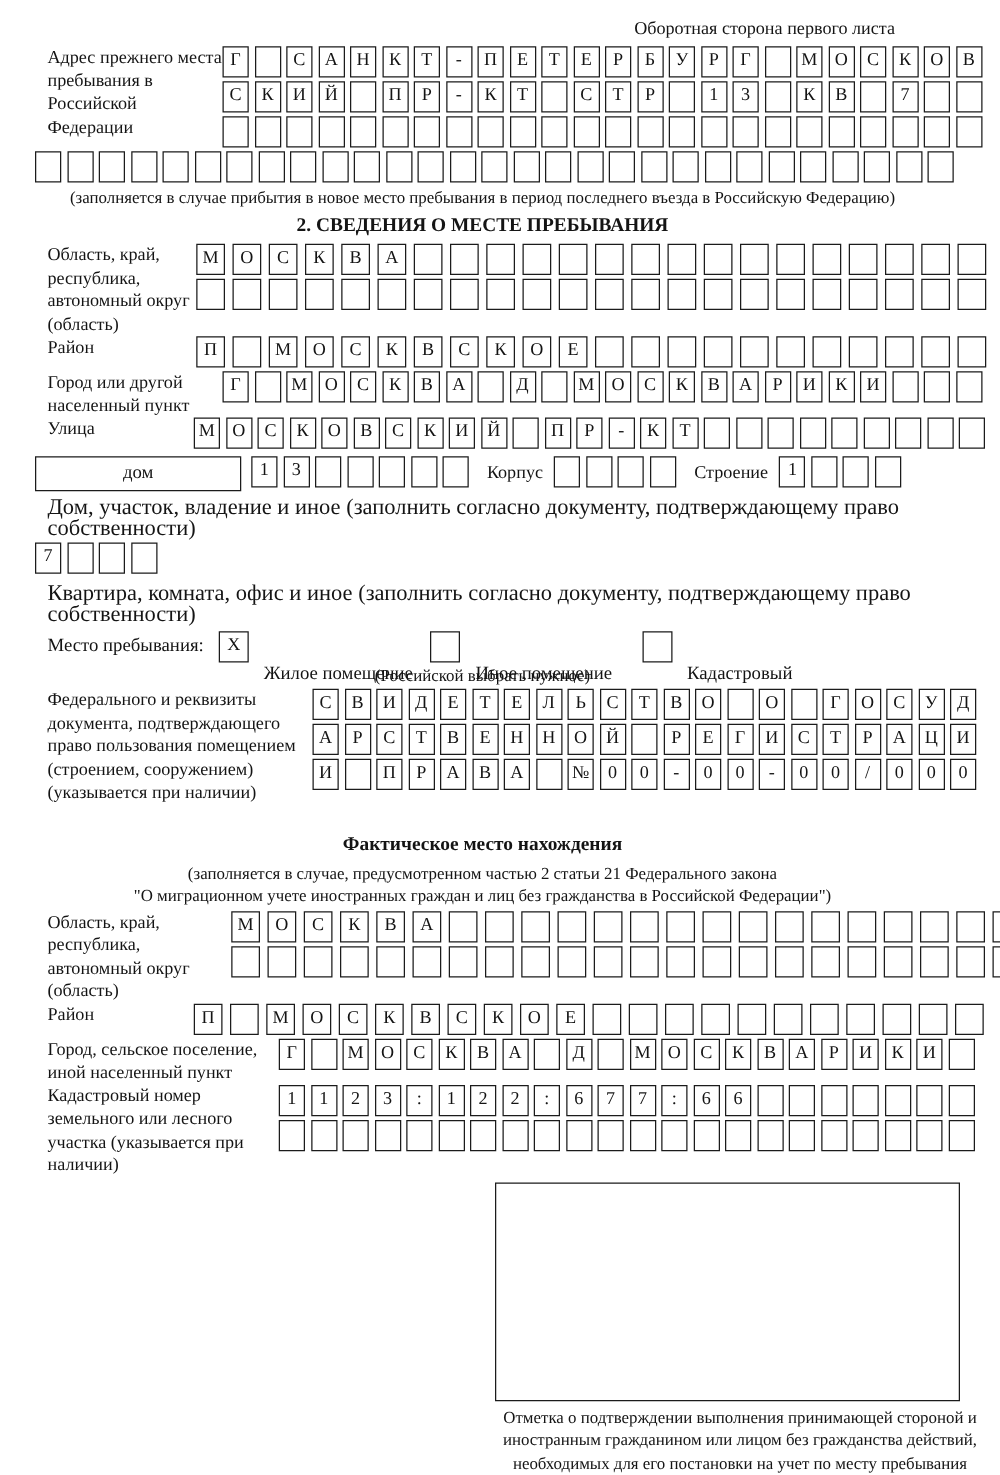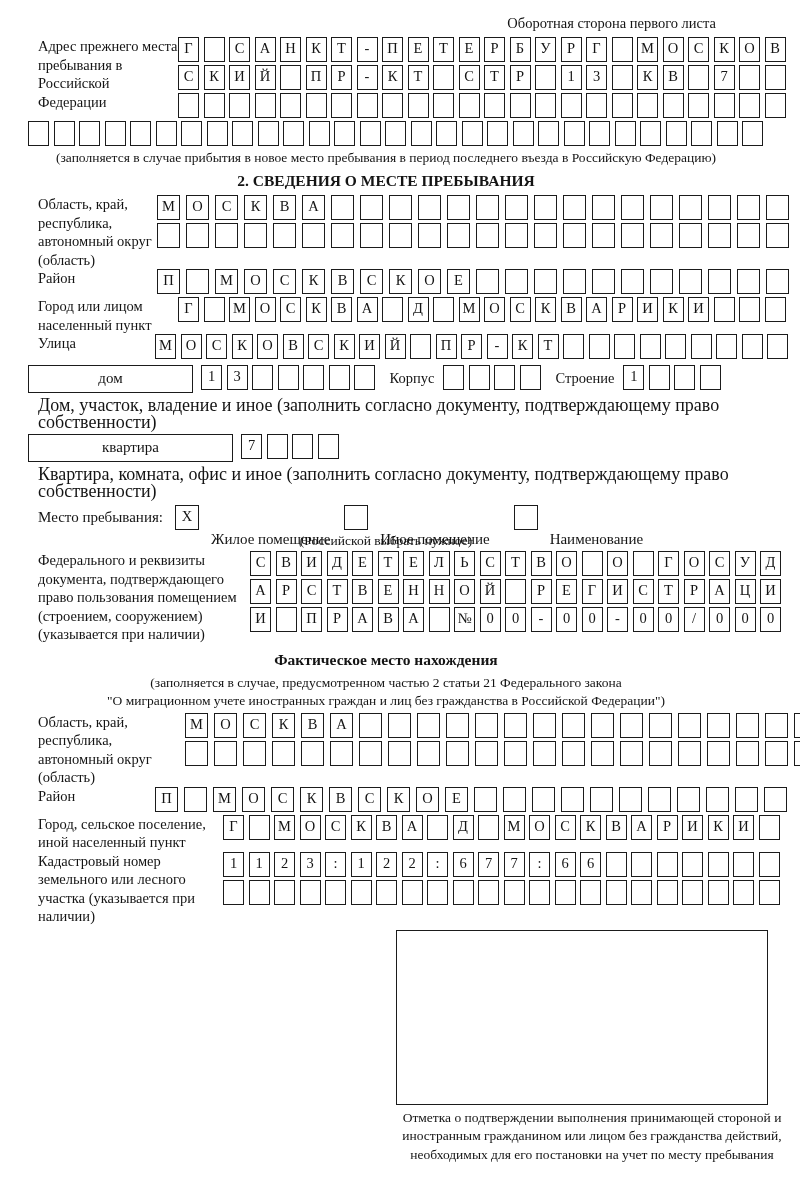--- a/index.html
+++ b/index.html
@@ -42,21 +42,21 @@
   .chk .cell{width:24px;margin-right:0;}
   .gap12{margin-left:12px;}
   .gap14{margin-left:14px;}
   .gap24{margin-left:24px;}
   .opt-label{font-size:15px;padding-left:12px;margin-top:44px;}
 
   .mark-wrap{margin-left:362px;width:404px;}
   .mark-box{box-sizing:border-box;width:372px;height:175px;border:1.6px solid #1b1b1b;margin:4px 0 4px 6px;background:#fff;}
   .mark-note{font-size:13.5px;text-align:center;line-height:18.5px;width:404px;}
 
-  .mt2{margin-top:2px;}.mt4{margin-top:4px;}.mt6{margin-top:6px;}
+  .mt2{margin-top:2px;}.mt4{margin-top:4px;}.mt6{margin-top:22px;}
 </style>
 </head>
 <body>
 
 <div class="page">
 
   <div class="corner">Оборотная сторона первого листа</div>
 
   <div class="field mt4">
     <div class="flabel" style="width:150px;">Адрес прежнего места пребывания в Российской Федерации</div>
@@ -78,53 +78,52 @@
       <div class="gridrow w"><span class="cell"></span><span class="cell"></span><span class="cell"></span><span class="cell"></span><span class="cell"></span><span class="cell"></span><span class="cell"></span><span class="cell"></span><span class="cell"></span><span class="cell"></span><span class="cell"></span><span class="cell"></span><span class="cell"></span><span class="cell"></span><span class="cell"></span><span class="cell"></span><span class="cell"></span><span class="cell"></span><span class="cell"></span><span class="cell"></span><span class="cell"></span><span class="cell"></span></div>
     </div>
   </div>
 
   <div class="field">
     <div class="flabel" style="width:129px;">Район</div>
     <div class="gridrow w"><span class="cell filled">П</span><span class="cell"></span><span class="cell filled">М</span><span class="cell filled">О</span><span class="cell filled">С</span><span class="cell filled">К</span><span class="cell filled">В</span><span class="cell filled">С</span><span class="cell filled">К</span><span class="cell filled">О</span><span class="cell filled">Е</span><span class="cell"></span><span class="cell"></span><span class="cell"></span><span class="cell"></span><span class="cell"></span><span class="cell"></span><span class="cell"></span><span class="cell"></span><span class="cell"></span><span class="cell"></span><span class="cell"></span></div>
   </div>
 
   <div class="field">
-    <div class="flabel" style="width:150px;">Город или лицом населенный пункт</div>
+    <div class="flabel" style="width:150px;">Город или другой населенный пункт</div>
     <div class="gridrow"><span class="cell filled">Г</span><span class="cell"></span><span class="cell filled">М</span><span class="cell filled">О</span><span class="cell filled">С</span><span class="cell filled">К</span><span class="cell filled">В</span><span class="cell filled">А</span><span class="cell"></span><span class="cell filled">Д</span><span class="cell"></span><span class="cell filled">М</span><span class="cell filled">О</span><span class="cell filled">С</span><span class="cell filled">К</span><span class="cell filled">В</span><span class="cell filled">А</span><span class="cell filled">Р</span><span class="cell filled">И</span><span class="cell filled">К</span><span class="cell filled">И</span><span class="cell"></span><span class="cell"></span><span class="cell"></span></div>
   </div>
 
   <div class="field">
     <div class="flabel" style="width:127px;">Улица</div>
     <div class="gridrow"><span class="cell filled">М</span><span class="cell filled">О</span><span class="cell filled">С</span><span class="cell filled">К</span><span class="cell filled">О</span><span class="cell filled">В</span><span class="cell filled">С</span><span class="cell filled">К</span><span class="cell filled">И</span><span class="cell filled">Й</span><span class="cell"></span><span class="cell filled">П</span><span class="cell filled">Р</span><span class="cell filled">-</span><span class="cell filled">К</span><span class="cell filled">Т</span><span class="cell"></span><span class="cell"></span><span class="cell"></span><span class="cell"></span><span class="cell"></span><span class="cell"></span><span class="cell"></span><span class="cell"></span><span class="cell"></span></div>
   </div>
 
   <div class="boxrow">
     <div class="named-box bw165">дом</div>
     <div class="gridrow"><span class="cell filled">1</span><span class="cell filled">3</span><span class="cell"></span><span class="cell"></span><span class="cell"></span><span class="cell"></span><span class="cell"></span></div>
     <span class="inl-label">Корпус</span>
     <div class="gridrow"><span class="cell"></span><span class="cell"></span><span class="cell"></span><span class="cell"></span></div>
     <span class="inl-label">Строение</span>
     <div class="gridrow"><span class="cell filled">1</span><span class="cell"></span><span class="cell"></span><span class="cell"></span></div>
   </div>
   <div class="side-note">Дом, участок, владение и иное (заполнить согласно документу, подтверждающему право собственности)</div>
 
   <div class="boxrow">
-    <div class="named-box bw205">квартира</div>
     <div class="gridrow"><span class="cell filled">7</span><span class="cell"></span><span class="cell"></span><span class="cell"></span></div>
   </div>
   <div class="side-note">Квартира, комната, офис и иное (заполнить согласно документу, подтверждающему право собственности)</div>
 
   <div class="mestorow">
     <span class="mlabel">Место пребывания:</span>
     <span class="gridrow chk gap12"><span class="cell filled">X</span></span>
     <span class="opt-label">Жилое помещение</span>
     <span class="gridrow chk gap14"><span class="cell"></span></span>
     <span class="opt-label">Иное помещение</span>
     <span class="gridrow chk gap24"><span class="cell"></span></span>
-    <span class="opt-label">Наименование</span>
+    <span class="opt-label">Кадастровый</span>
   </div>
   <div class="center-note">(Российской выбрать нужное)</div>
 
   <div class="field mt2">
     <div class="flabel" style="width:222px;">Федерального и реквизиты документа, подтверждающего право пользования помещением (строением, сооружением) (указывается при наличии)</div>
     <div class="gridcol">
       <div class="gridrow"><span class="cell filled">С</span><span class="cell filled">В</span><span class="cell filled">И</span><span class="cell filled">Д</span><span class="cell filled">Е</span><span class="cell filled">Т</span><span class="cell filled">Е</span><span class="cell filled">Л</span><span class="cell filled">Ь</span><span class="cell filled">С</span><span class="cell filled">Т</span><span class="cell filled">В</span><span class="cell filled">О</span><span class="cell"></span><span class="cell filled">О</span><span class="cell"></span><span class="cell filled">Г</span><span class="cell filled">О</span><span class="cell filled">С</span><span class="cell filled">У</span><span class="cell filled">Д</span></div>
       <div class="gridrow"><span class="cell filled">А</span><span class="cell filled">Р</span><span class="cell filled">С</span><span class="cell filled">Т</span><span class="cell filled">В</span><span class="cell filled">Е</span><span class="cell filled">Н</span><span class="cell filled">Н</span><span class="cell filled">О</span><span class="cell filled">Й</span><span class="cell"></span><span class="cell filled">Р</span><span class="cell filled">Е</span><span class="cell filled">Г</span><span class="cell filled">И</span><span class="cell filled">С</span><span class="cell filled">Т</span><span class="cell filled">Р</span><span class="cell filled">А</span><span class="cell filled">Ц</span><span class="cell filled">И</span></div>
       <div class="gridrow"><span class="cell filled">И</span><span class="cell"></span><span class="cell filled">П</span><span class="cell filled">Р</span><span class="cell filled">А</span><span class="cell filled">В</span><span class="cell filled">А</span><span class="cell"></span><span class="cell filled">№</span><span class="cell filled">0</span><span class="cell filled">0</span><span class="cell filled">-</span><span class="cell filled">0</span><span class="cell filled">0</span><span class="cell filled">-</span><span class="cell filled">0</span><span class="cell filled">0</span><span class="cell filled">/</span><span class="cell filled">0</span><span class="cell filled">0</span><span class="cell filled">0</span></div>
     </div>

